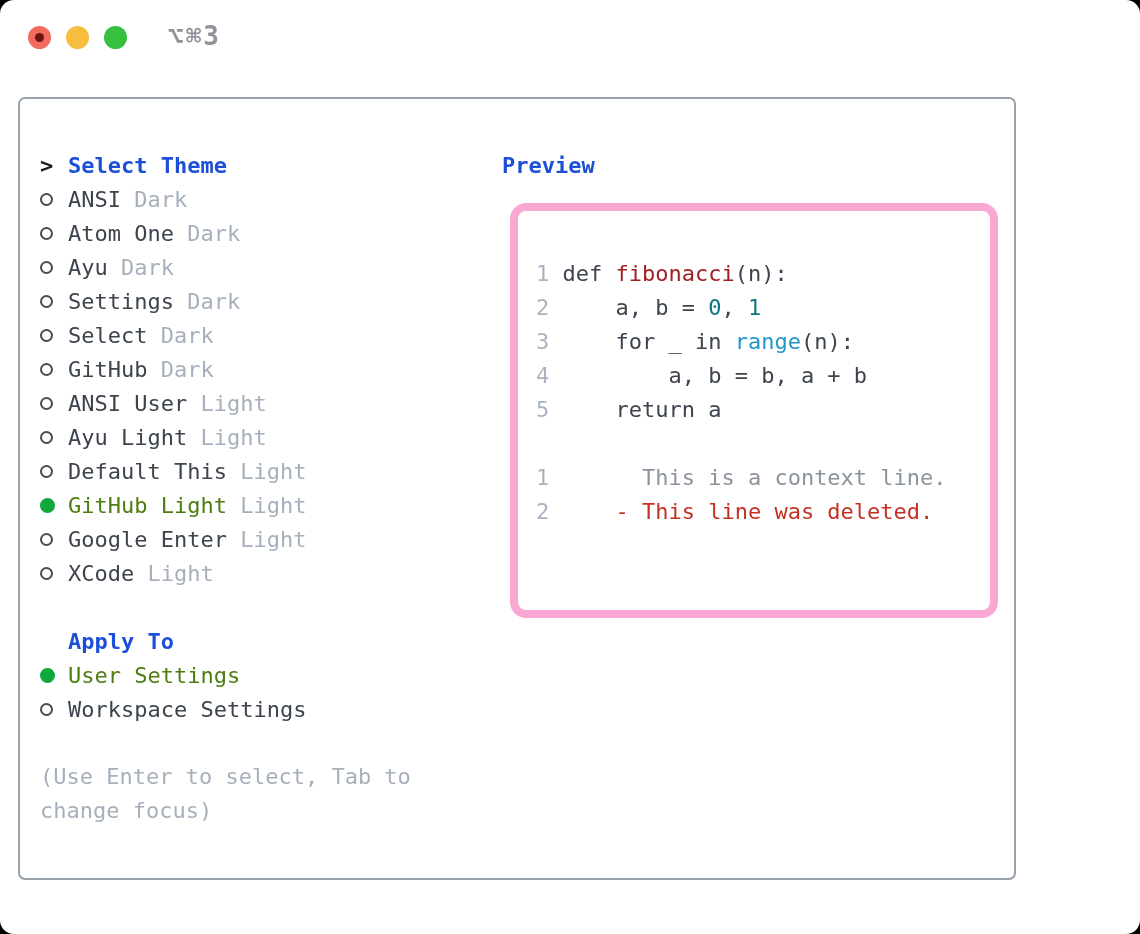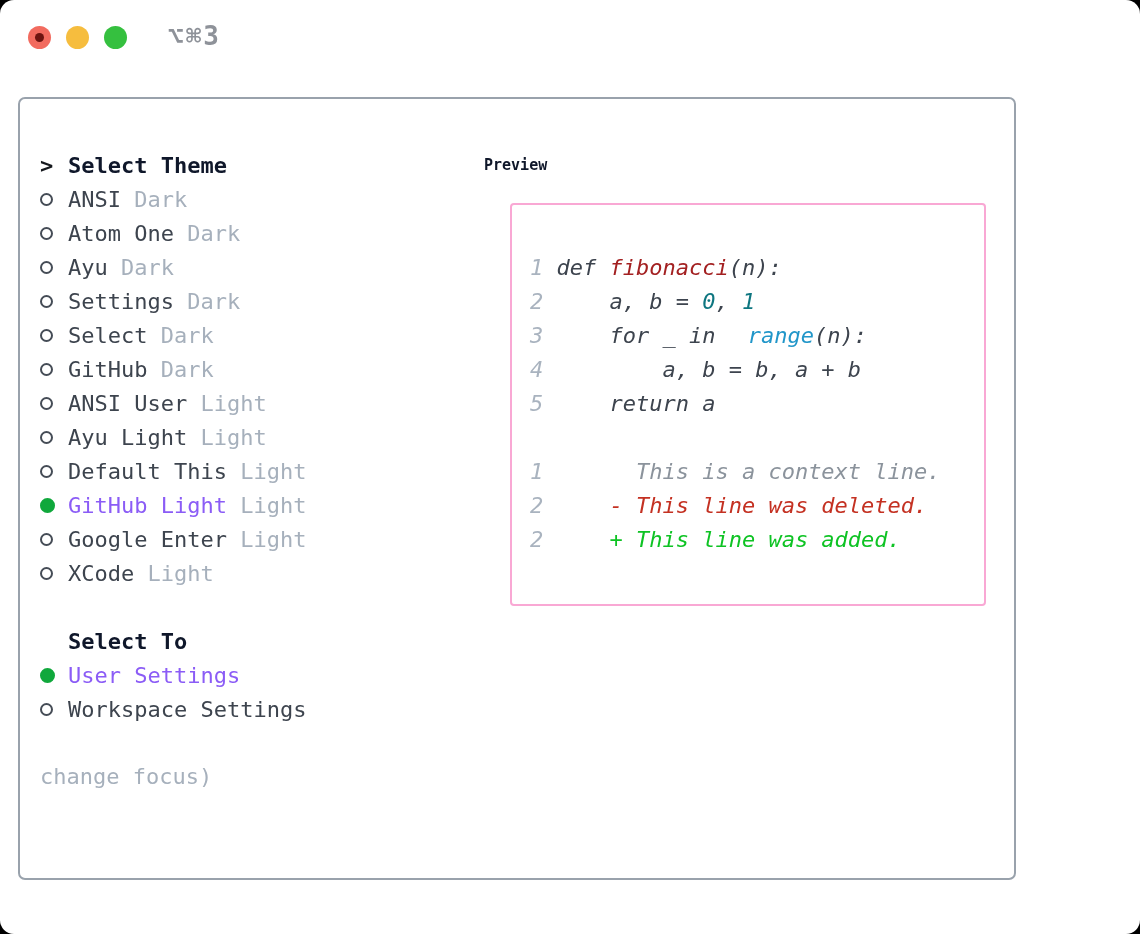--- a/index.html
+++ b/index.html
@@ -24,45 +24,45 @@
   .panel {
     position: absolute; left: 18px; top: 97px; width: 994px; height: 779px;
     border: 2px solid #99a2ac; border-radius: 7px; background: #fff;
   }
 
   
   .left-col { position: absolute; left: 20px; top: 49px; font-size: 22px; }
   .row { display: flex; align-items: center; height: 34px; white-space: pre; }
   .marker { display: inline-flex; width: 28px; align-items: center; }
   .prompt { font-weight: bold; color: #15181d; }
-  .header-text { font-weight: bold; color: #0f172a; }
+  .header-text { font-weight: bold; color: #1d4ed8; }
   .radio {
     width: 9px; height: 9px; border-radius: 50%; border: 2.5px solid #454c56; background: transparent;
   }
   .radio.sel { width: 11px; height: 11px; border: 2.5px solid #10a83c; background: #10a83c; }
   .name { color: #3d444e; }
-  .row.selected .name { color: #8b5cf6; }
+  .row.selected .name { color: #4d7c0f; }
   .variant { color: #a6b0bc; margin-left: 1ch; }
   .spacer { height: 34px; }
   .hint { color: #a6b0bc; }
   .hint div { height: 34px; line-height: 34px; white-space: pre; }
 
   
-  .preview-header { position: absolute; left: 464px; top: 49px; height: 34px; display: flex; align-items: center; font-size: 15px; }
+  .preview-header { position: absolute; left: 482px; top: 49px; height: 34px; display: flex; align-items: center; font-size: 22px; }
   .preview-box {
     position: absolute; left: 490px; top: 104px; width: 472px; height: 399px;
-    border: 2px solid #f9a8d4; border-radius: 4px; background: #fff; font-style: italic;
+    border: 8px solid #f9a8d4; border-radius: 16px; background: #fff;
   }
   #code { padding: 46px 0 0 18px; font-size: 22px; }
   .code-line { height: 34px; line-height: 34px; white-space: pre; }
   .ln { display: inline-block; width: 1ch; margin-right: 1ch; color: #a9b3bf; }
   .seg-code     { color: #3d444e; }
   .seg-function { color: #a32021; }
   .seg-number   { color: #0e7680; }
-  .seg-builtin  { color: #2196c9; margin-left: 19px; }
+  .seg-builtin  { color: #2196c9; }
   .seg-context  { color: #8b939c; margin-top: 44px; }
   .seg-deleted  { color: #c43122; }
   .seg-added    { color: #0ec324; }
 </style>
 </head>
 <body>
 
 <div class="stage">
   <div class="window">
 
@@ -95,48 +95,48 @@
             <div class="row"><span class="marker"><span class="radio"></span></span><span class="name">Default This</span><span class="variant">Light</span></div>
             <div class="row selected"><span class="marker"><span class="radio sel"></span></span><span class="name">GitHub Light</span><span class="variant">Light</span></div>
             <div class="row"><span class="marker"><span class="radio"></span></span><span class="name">Google Enter</span><span class="variant">Light</span></div>
             <div class="row"><span class="marker"><span class="radio"></span></span><span class="name">XCode</span><span class="variant">Light</span></div>
           </div>
 
         <div class="spacer"></div>
 
         <div class="row">
           <span class="marker"></span>
-          <span class="header-text">Select To</span>
+          <span class="header-text">Apply To</span>
         </div>
 
         <div id="apply-list">
             <div class="row selected"><span class="marker"><span class="radio sel"></span></span><span class="name">User Settings</span></div>
             <div class="row"><span class="marker"><span class="radio"></span></span><span class="name">Workspace Settings</span></div>
           </div>
 
         <div class="spacer"></div>
 
         <div class="hint">
+          <div>(Use Enter to select, Tab to</div>
           <div>change focus)</div>
         </div>
       </div>
 
       <div class="preview-header">
         <span class="header-text">Preview</span>
       </div>
 
       <div class="preview-box">
         <div id="code">
             <div class="code-line"><span class="ln">1</span><span class="seg-code">def </span><span class="seg-function">fibonacci</span><span class="seg-code">(n):</span></div>
             <div class="code-line"><span class="ln">2</span><span class="seg-code">    a, b = </span><span class="seg-number">0</span><span class="seg-code">, </span><span class="seg-number">1</span></div>
             <div class="code-line"><span class="ln">3</span><span class="seg-code">    for _ in </span><span class="seg-builtin">range</span><span class="seg-code">(n):</span></div>
             <div class="code-line"><span class="ln">4</span><span class="seg-code">        a, b = b, a + b</span></div>
             <div class="code-line"><span class="ln">5</span><span class="seg-code">    return a</span></div>
             <div class="code-line"><span class="ln"></span></div>
             <div class="code-line"><span class="ln">1</span><span class="seg-context">      This is a context line.</span></div>
             <div class="code-line"><span class="ln">2</span><span class="seg-deleted">    - This line was deleted.</span></div>
-            <div class="code-line"><span class="ln">2</span><span class="seg-added">    + This line was added.</span></div>
           </div>
       </div>
 
     </div>
   </div>
 </div>
 
 </body></html>

